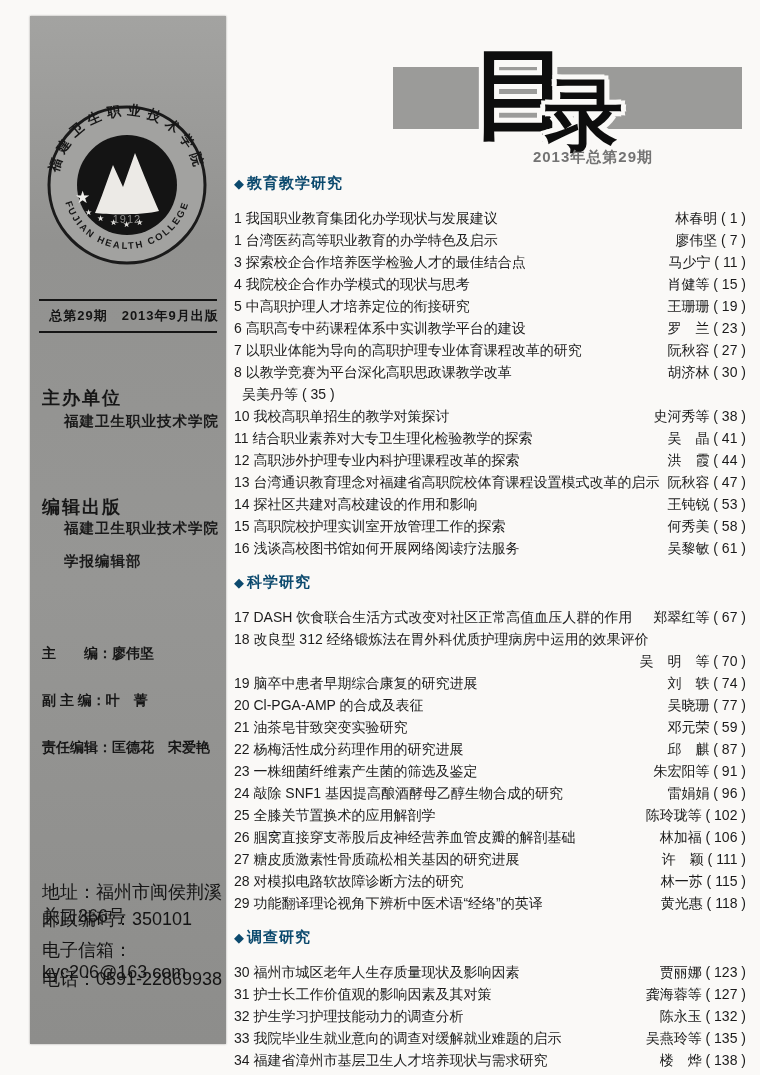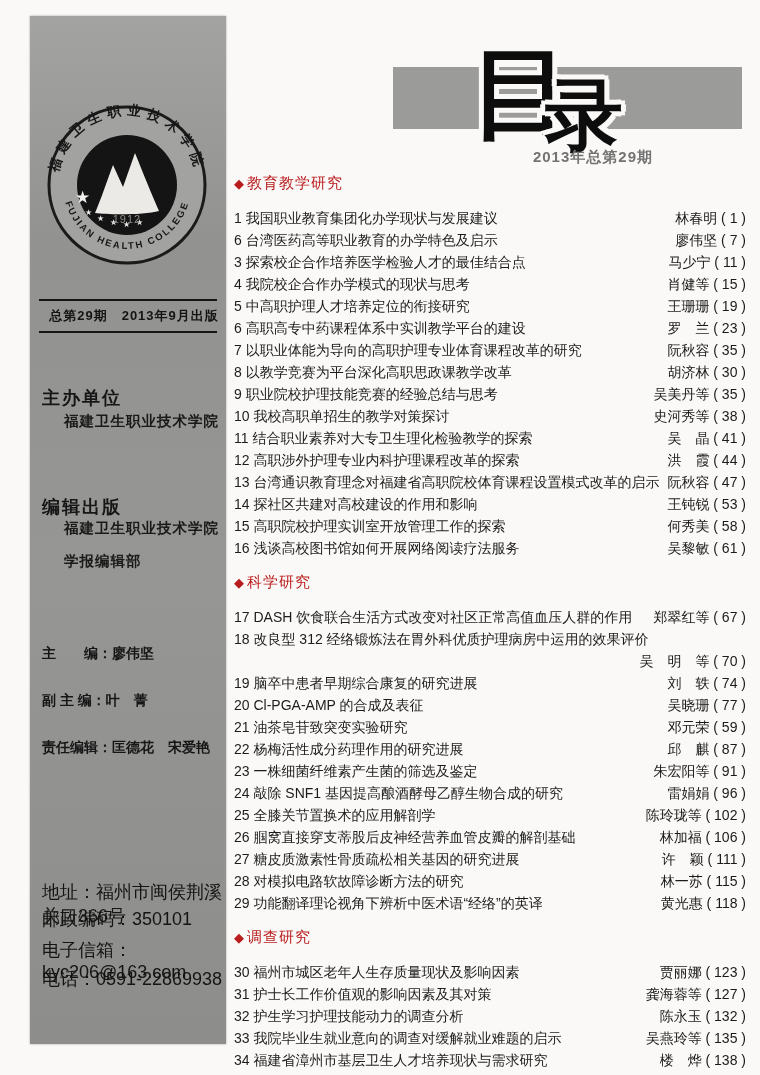--- a/index.html
+++ b/index.html
@@ -25,21 +25,21 @@
               font-family:"DejaVu Sans","Liberation Sans",sans-serif;
               text-shadow:-5px 0 0 #faf9f7,5px 0 0 #faf9f7,0 -5px 0 #faf9f7,0 5px 0 #faf9f7,
                           -4px -4px 0 #faf9f7,4px -4px 0 #faf9f7,-4px 4px 0 #faf9f7,4px 4px 0 #faf9f7;}
   .tc1{left:471px;top:44px;font-size:100px;}
   .tc2{left:545px;top:76px;font-size:78px;}
   .issue-label{position:absolute;left:393px;top:148px;width:260px;text-align:right;
                font-size:15px;font-weight:bold;color:#737373;letter-spacing:1px;}
 
   
   .toc{position:absolute;left:234px;top:174px;width:512px;}
-  .section-header{font-size:15px;font-weight:normal;color:#b91c1c;margin:0 0 14px 0;letter-spacing:1px;}
+  .section-header{font-size:15px;font-weight:bold;color:#0c4a6e;margin:0 0 14px 0;letter-spacing:1px;}
   .section{margin-bottom:14px;}
   .section .marker{margin-right:2px;font-size:13px;}
   .row{display:flex;justify-content:space-between;align-items:baseline;
        height:22px;line-height:22px;font-size:14px;white-space:nowrap;color:#1c1c1c;}
   .row .t{overflow:hidden;}
   .row .a{margin-left:8px;font-size:14px;color:#1a1a1a;}
   .row.author-only{justify-content:flex-end;}
 </style>
 </head>
 <body>
@@ -98,49 +98,48 @@
   <div class="issue-label">2013年总第29期</div>
 
   <div class="toc">
       <div class="section">
         <div class="section-header"><span class="marker">◆</span><span>教育教学研究</span></div>
         <div class="row">
           <span class="t">1 我国职业教育集团化办学现状与发展建议</span>
           <span class="a">林春明 ( 1 )</span>
         </div>
         <div class="row">
-          <span class="t">6 台湾医药高等职业教育的办学特色及启示</span>
+          <span class="t">1 台湾医药高等职业教育的办学特色及启示</span>
           <span class="a">廖伟坚 ( 7 )</span>
         </div>
         <div class="row">
           <span class="t">3 探索校企合作培养医学检验人才的最佳结合点</span>
           <span class="a">马少宁 ( 11 )</span>
         </div>
         <div class="row">
           <span class="t">4 我院校企合作办学模式的现状与思考</span>
           <span class="a">肖健等 ( 15 )</span>
         </div>
         <div class="row">
           <span class="t">5 中高职护理人才培养定位的衔接研究</span>
           <span class="a">王珊珊 ( 19 )</span>
         </div>
         <div class="row">
           <span class="t">6 高职高专中药课程体系中实训教学平台的建设</span>
           <span class="a">罗　兰 ( 23 )</span>
         </div>
         <div class="row">
           <span class="t">7 以职业体能为导向的高职护理专业体育课程改革的研究</span>
-          <span class="a">阮秋容 ( 35 )</span>
+          <span class="a">阮秋容 ( 27 )</span>
         </div>
         <div class="row">
           <span class="t">8 以教学竞赛为平台深化高职思政课教学改革</span>
           <span class="a">胡济林 ( 30 )</span>
         </div>
         <div class="row">
-          <span class="t">9 职业院校护理技能竞赛的经验总结与思考</span>
           <span class="a">吴美丹等 ( 35 )</span>
         </div>
         <div class="row">
           <span class="t">10 我校高职单招生的教学对策探讨</span>
           <span class="a">史河秀等 ( 38 )</span>
         </div>
         <div class="row">
           <span class="t">11 结合职业素养对大专卫生理化检验教学的探索</span>
           <span class="a">吴　晶 ( 41 )</span>
         </div>

